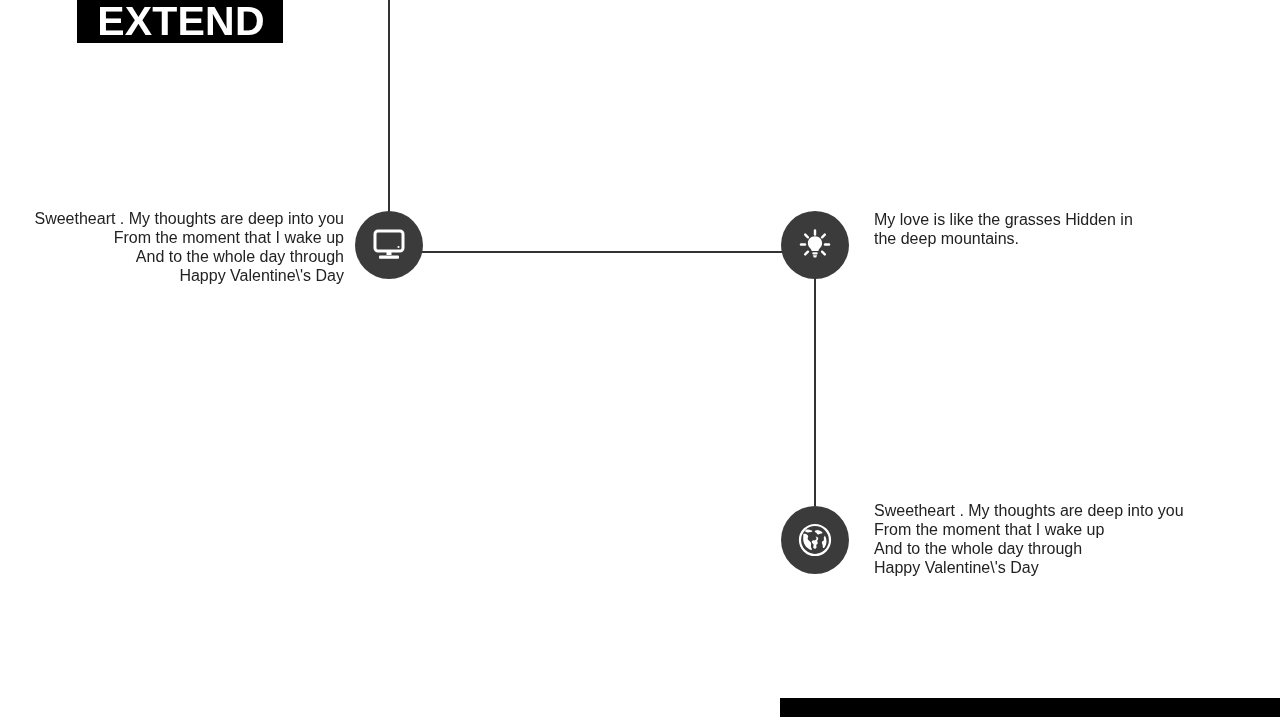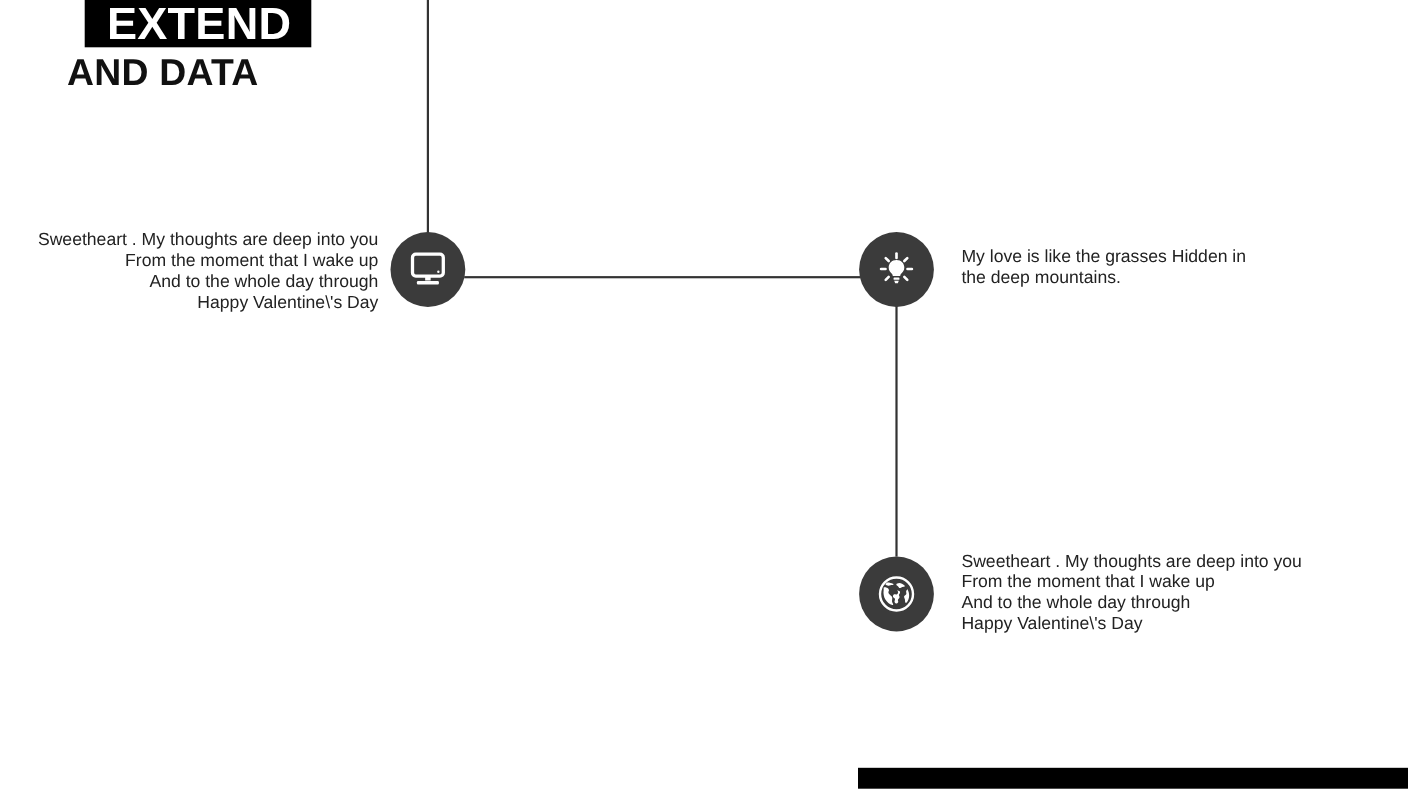--- a/index.html
+++ b/index.html
@@ -107,21 +107,21 @@
     white-space: pre-line;
   }
   #para-left {
     left: 8px;
     top: 209px;
     width: 336px;
     text-align: right;
   }
   #para-bulb {
     left: 874px;
-    top: 224px;
+    top: 210px;
     width: 276px;
     text-align: left;
   }
   #para-globe {
     left: 874px;
     top: 501px;
     width: 310px;
     text-align: left;
   }
 
@@ -136,23 +136,20 @@
   }
 </style>
 </head>
 <body>
 
 <div id="slide">
 
   <div class="title-block">
     <span class="title-line1-wrap">
       <span class="title-line1">EXTEND</span>
-    </span>
-    <span class="title-line2-wrap">
-      <span class="title-line2">AND DATA</span>
     </span>
   </div>
 
   <div class="line line-v-top"></div>
   <div class="line line-h-mid"></div>
   <div class="line line-v-right"></div>
 
   <div class="node" id="node-monitor">
     <span>
       <svg width="34" height="32" viewBox="0 0 34 32" aria-hidden="true">

